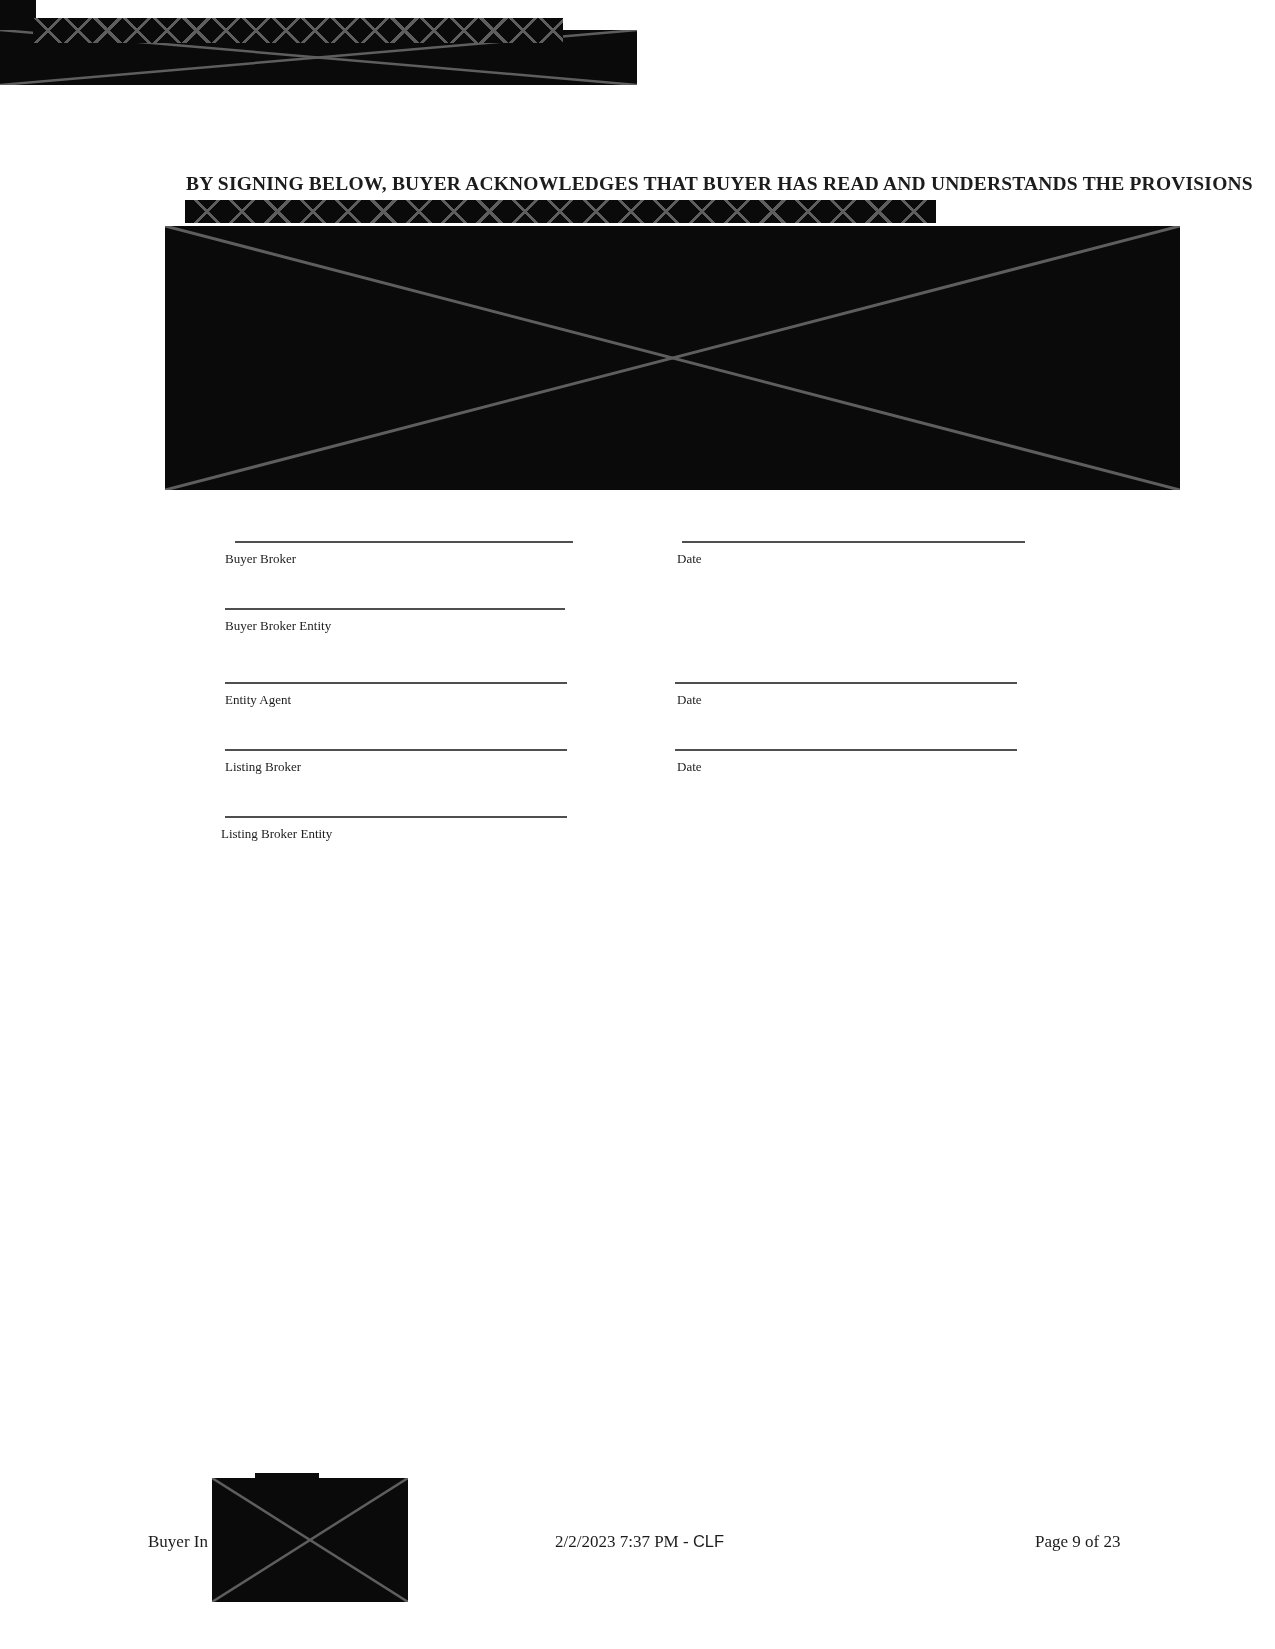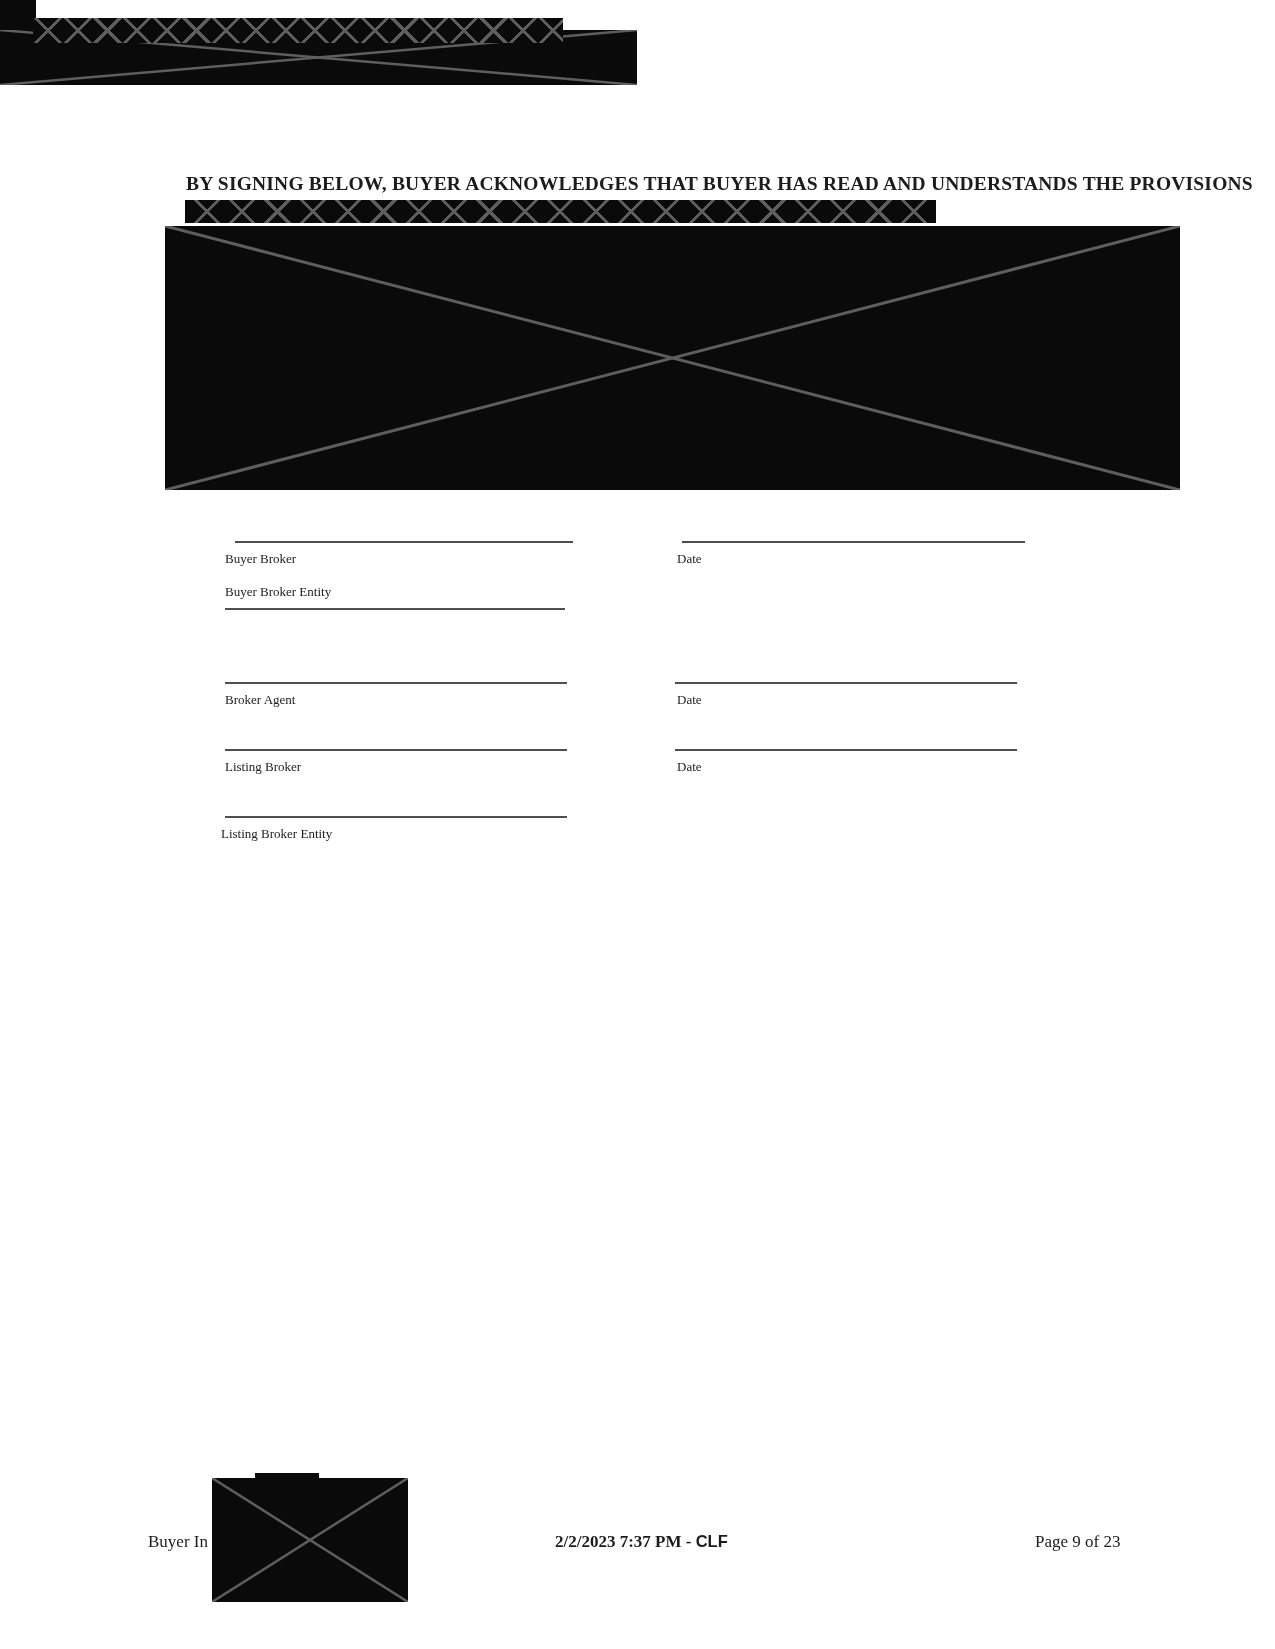--- a/index.html
+++ b/index.html
@@ -69,38 +69,38 @@
       <line x1="0" y1="264" x2="1015" y2="0" stroke="#5e5e5e" stroke-width="3"></line>
     </svg>
   </div>
 
   <div class="abs sig-line" style="left:235px; top:541px; width:338px;"></div>
   <div class="abs sig-line" style="left:682px; top:541px; width:343px;"></div>
   <div class="abs sig-label" style="left:225px; top:551px;">Buyer Broker</div>
   <div class="abs sig-label" style="left:677px; top:551px;">Date</div>
 
   <div class="abs sig-line" style="left:225px; top:608px; width:340px;"></div>
-  <div class="abs sig-label" style="left:225px; top:584px;">Buyer Broker Entity</div>
+  <div class="abs sig-label" style="left:225px; top:618px;">Buyer Broker Entity</div>
 
   <div class="abs sig-line" style="left:225px; top:682px; width:342px;"></div>
   <div class="abs sig-line" style="left:675px; top:682px; width:342px;"></div>
-  <div class="abs sig-label" style="left:225px; top:692px;">Broker Agent</div>
+  <div class="abs sig-label" style="left:225px; top:692px;">Entity Agent</div>
   <div class="abs sig-label" style="left:677px; top:692px;">Date</div>
 
   <div class="abs sig-line" style="left:225px; top:749px; width:342px;"></div>
   <div class="abs sig-line" style="left:675px; top:749px; width:342px;"></div>
   <div class="abs sig-label" style="left:225px; top:759px;text-align:right;">Listing Broker</div>
   <div class="abs sig-label" style="left:677px; top:759px;">Date</div>
 
   <div class="abs sig-line" style="left:225px; top:816px; width:342px;"></div>
   <div class="abs sig-label" style="left:221px; top:826px;">Listing Broker Entity</div>
 
   <div class="abs footer-text" style="left:148px; top:1532px;text-align:center;">Buyer In</div>
 
-  <div class="abs footer-text" style="left:555px; top:1532px;font-weight:bold;">
+  <div class="abs footer-text" style="left:555px; top:1532px;">
     <span>2/2/2023 7:37 PM - </span><span class="doc-code">CLF</span>
   </div>
 
   <div class="abs footer-text" style="left:1035px; top:1532px;">Page 9 of 23</div>
 
   <div class="abs redact" style="left:255px; top:1473px; width:64px; height:7px;"></div>
   <div class="abs redact" style="left:212px; top:1478px; width:196px; height:124px;">
     <svg viewBox="0 0 196 124" preserveAspectRatio="none">
       <line x1="0" y1="0" x2="196" y2="124" stroke="#5e5e5e" stroke-width="2.5"></line>
       <line x1="0" y1="124" x2="196" y2="0" stroke="#5e5e5e" stroke-width="2.5"></line>

